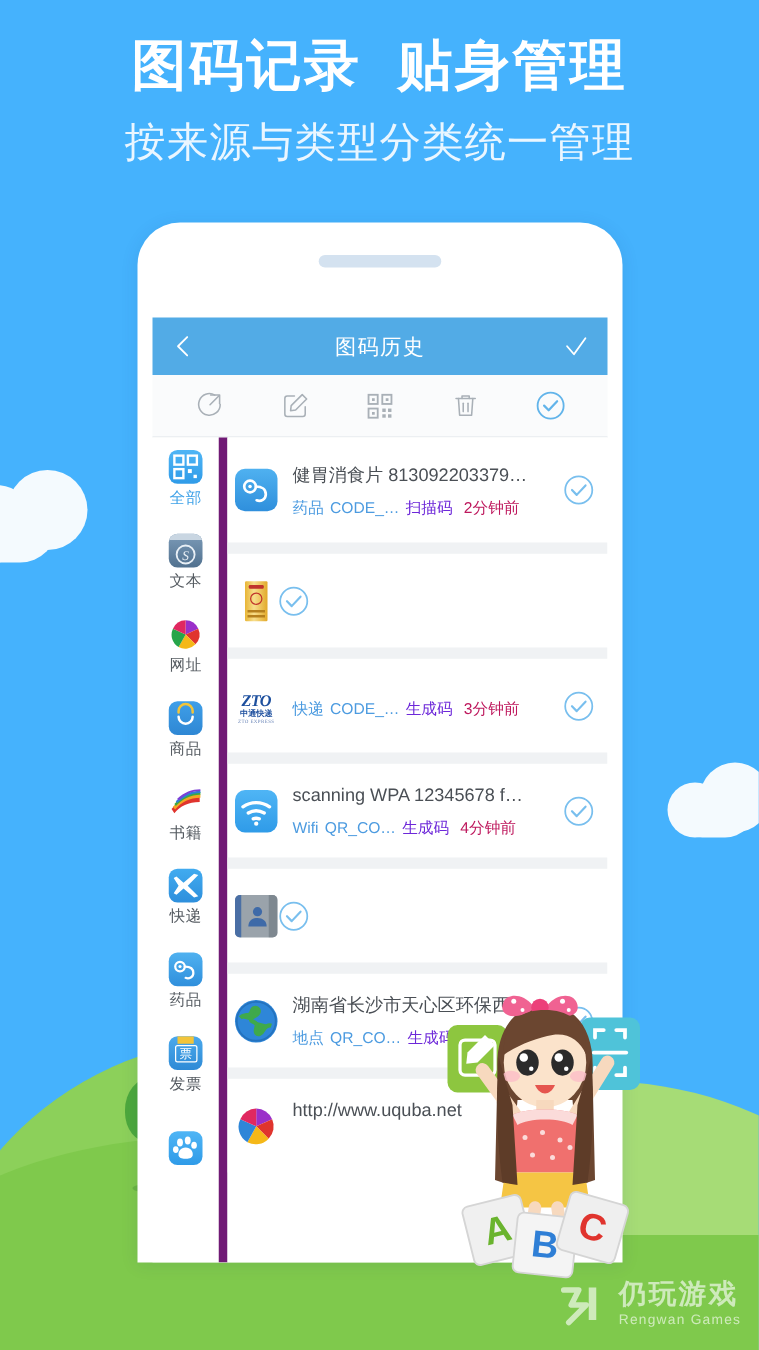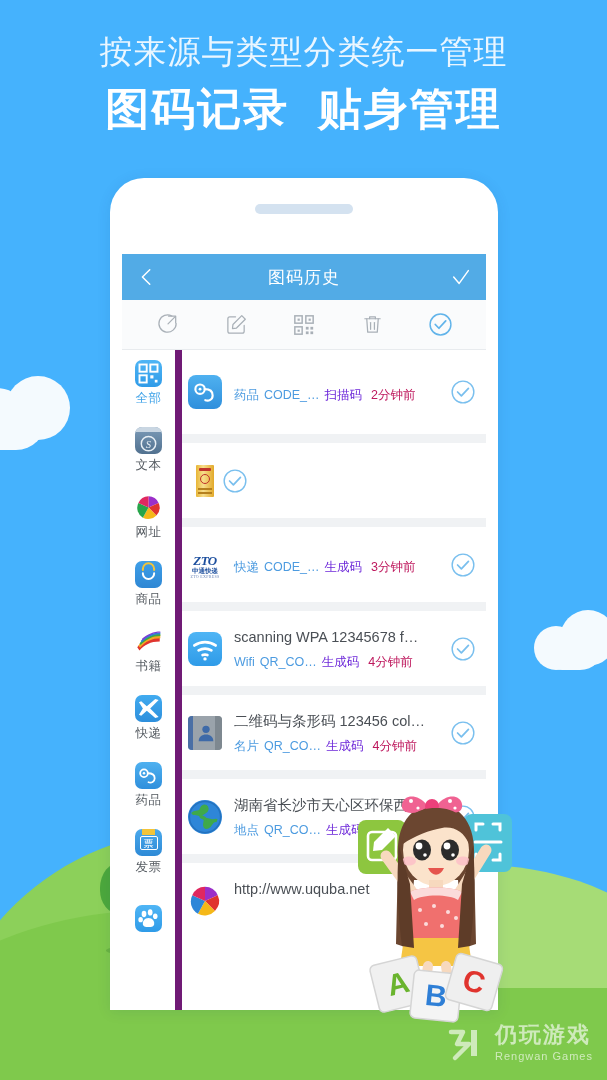--- a/index.html
+++ b/index.html
@@ -148,22 +148,22 @@
   <div id="tree-branch"></div>
   <div id="tree-crown"></div>
 </div>
 <div id="grass-tuft">
   <div class="blade" style="left:0;height:15px;transform:rotate(-20deg);"></div>
   <div class="blade" style="left:8px;height:20px;"></div>
   <div class="blade" style="left:16px;height:15px;transform:rotate(20deg);"></div>
 </div>
 
 <div id="headline-wrap">
+  <div id="headline">图码记录  贴身管理</div>
   <div id="subheadline">按来源与类型分类统一管理</div>
-  <div id="headline">图码记录  贴身管理</div>
 </div>
 
 <div id="phone">
   <div id="speaker"></div>
 
   <div id="titlebar">
     <span>
       <svg class="tb-icon" viewBox="0 0 24 24" fill="none" stroke="#FFFFFF" stroke-width="1.6" stroke-linecap="round" stroke-linejoin="round">
         <polyline points="15,4 7,12 15,20"></polyline>
       </svg>
@@ -334,20 +334,21 @@
 
       <div class="row">
         <div class="row-icon" style="background:linear-gradient(#4FB1F0,#2F8FDC);">
           <svg viewBox="0 0 24 24" width="34" height="34" fill="none" stroke="#FFFFFF" stroke-width="1.5" stroke-linecap="round">
             <circle cx="8.5" cy="10" r="3.3"></circle>
               <circle cx="8.5" cy="10" r="1" fill="#FFFFFF" stroke="none"></circle>
             <path d="M11.8 10 C15.2 10 17.4 11.6 17.4 14.4 C17.4 17.3 14.6 18.7 12.2 17.8"></path>
           </svg>
         </div>
         <div class="row-text">
+          <div class="row-title">健胃消食片 813092203379…</div>
           <div class="row-meta">
             <span class="meta-cat">药品</span><span class="meta-code">CODE_…</span><span class="meta-act">扫描码</span><span class="meta-time">2分钟前</span>
           </div>
         </div>
         <svg class="row-check" viewBox="0 0 24 24" fill="none">
           <circle cx="12" cy="12" r="10" stroke="#79BFEE" stroke-width="1.3"></circle>
           <polyline points="7,12 10.5,15.6 17,8.6" stroke="#79BFEE" stroke-width="1.6" stroke-linecap="round" stroke-linejoin="round"></polyline>
         </svg>
       </div>
 
@@ -409,26 +410,20 @@
       </div>
 
       <div class="row">
         <div class="row-icon" style="background:#9AA3AB;border-radius:4px;">
           <div style="position:absolute;left:0;top:0;width:5px;height:34px;background:#4A6FA5;"></div>
           <div style="position:absolute;left:27px;top:0;width:7px;height:34px;background:#7E8890;"></div>
           <svg viewBox="0 0 24 24" width="22" height="22" style="position:absolute;left:7px;top:6px;" fill="#3E6AA8">
             <circle cx="12" cy="8" r="4"></circle>
             <path d="M4 21 C4 16 7.5 13.5 12 13.5 C16.5 13.5 20 16 20 21 Z"></path>
           </svg>
-        </div>
-        <div class="row-text">
-          <div class="row-title">二维码与条形码 123456 col…</div>
-          <div class="row-meta">
-            <span class="meta-cat">名片</span><span class="meta-code">QR_CO…</span><span class="meta-act">生成码</span><span class="meta-time">4分钟前</span>
-          </div>
         </div>
         <svg class="row-check" viewBox="0 0 24 24" fill="none">
           <circle cx="12" cy="12" r="10" stroke="#79BFEE" stroke-width="1.3"></circle>
           <polyline points="7,12 10.5,15.6 17,8.6" stroke="#79BFEE" stroke-width="1.6" stroke-linecap="round" stroke-linejoin="round"></polyline>
         </svg>
       </div>
 
       <div class="row">
         <div class="row-icon" style="border-radius:50%;background:#2E86D8;">
           <svg viewBox="0 0 24 24" width="34" height="34">

